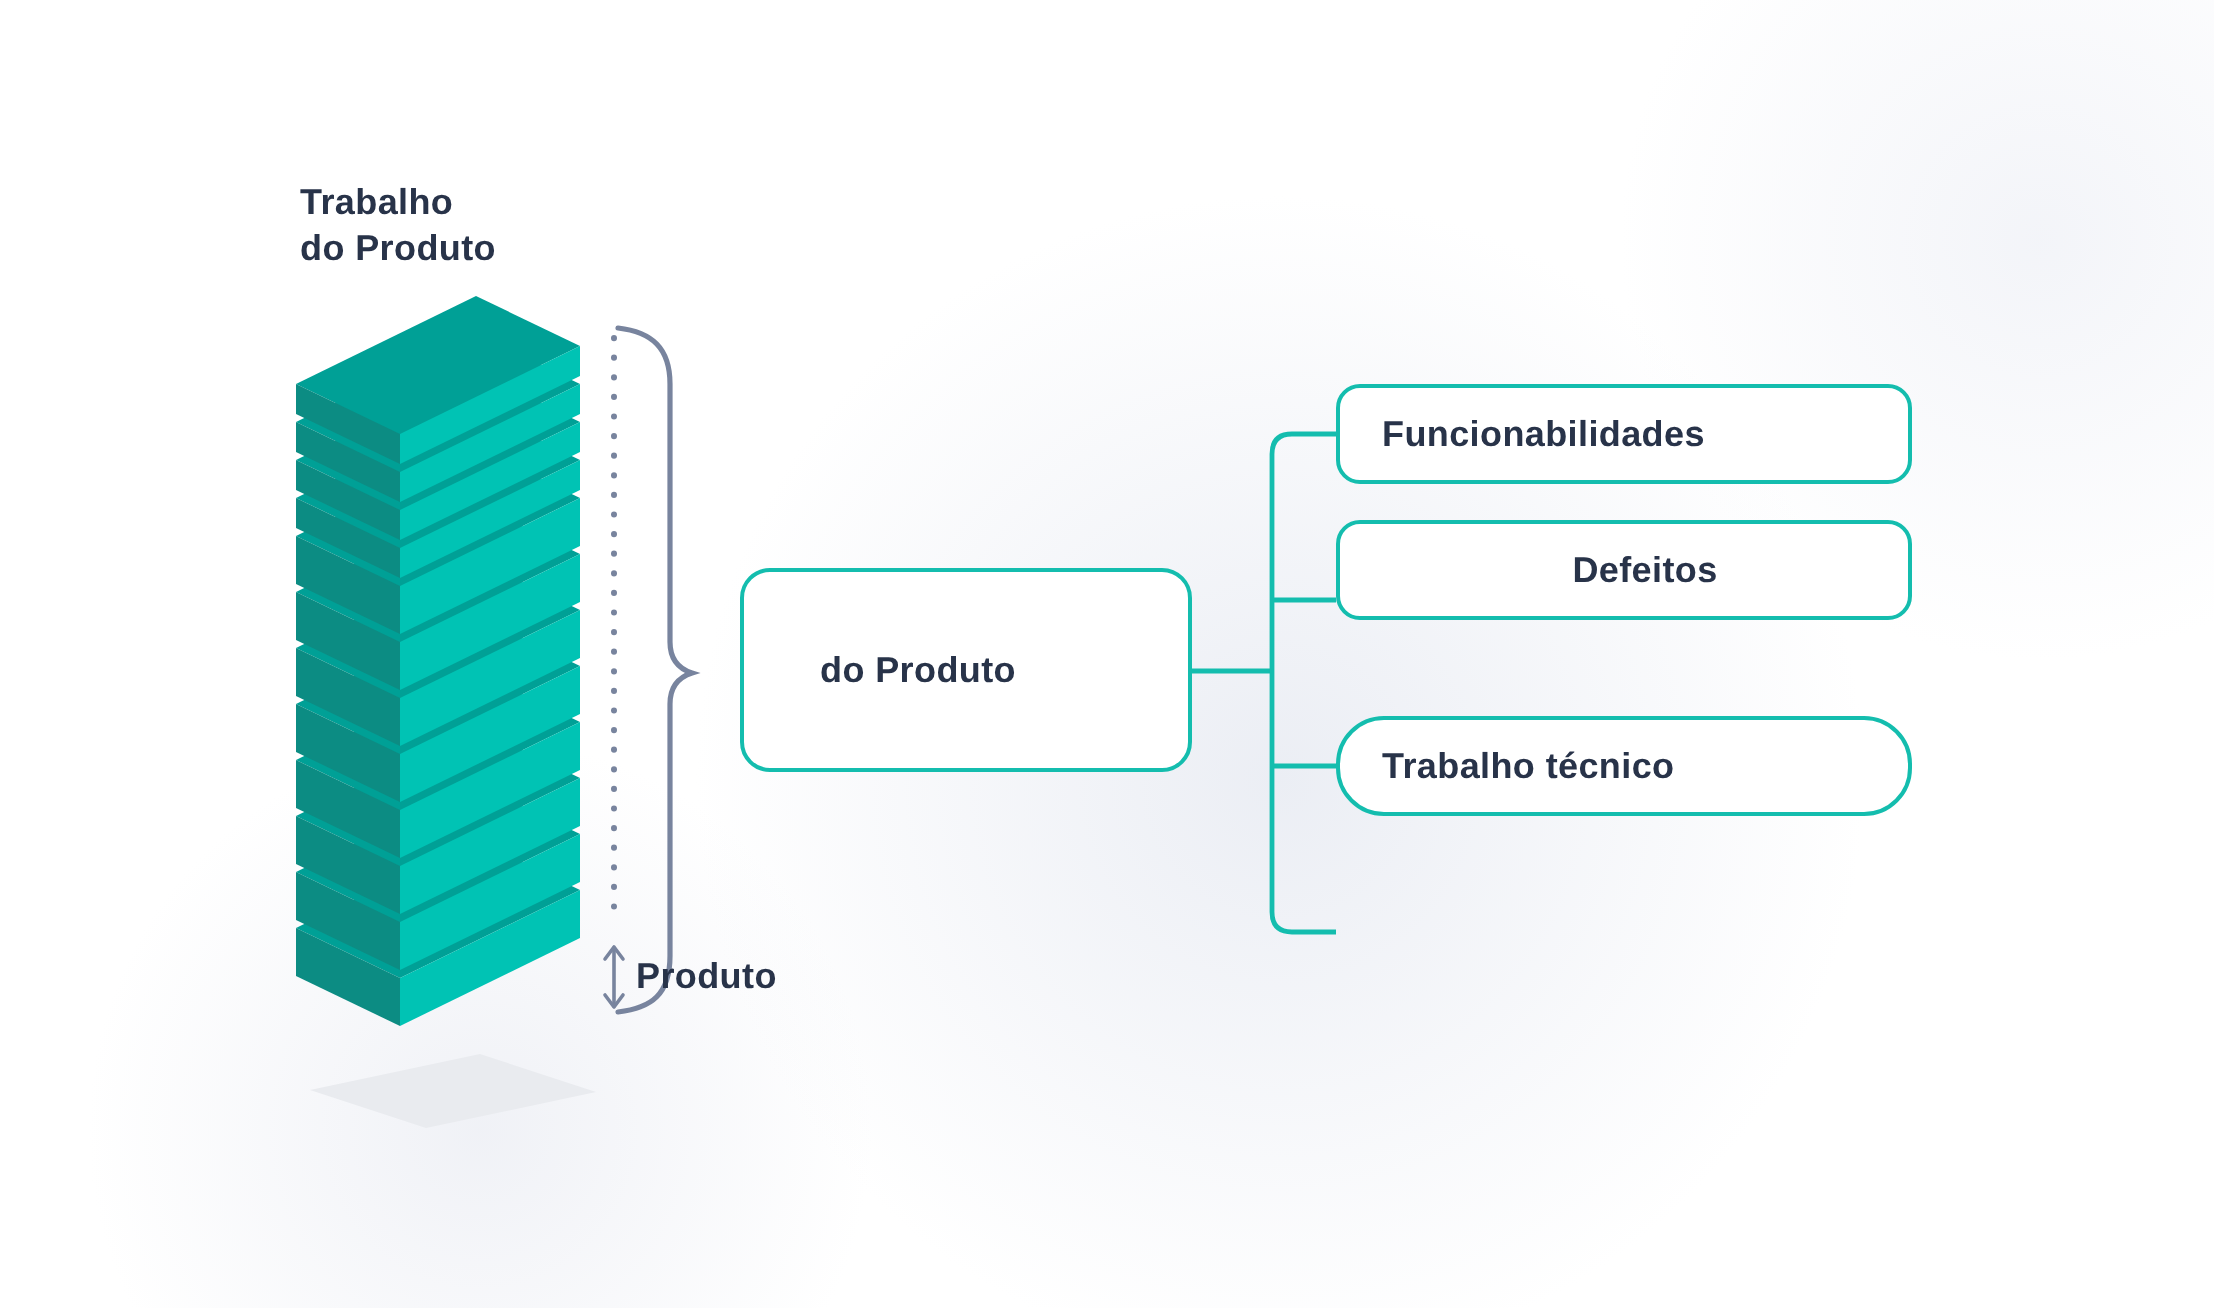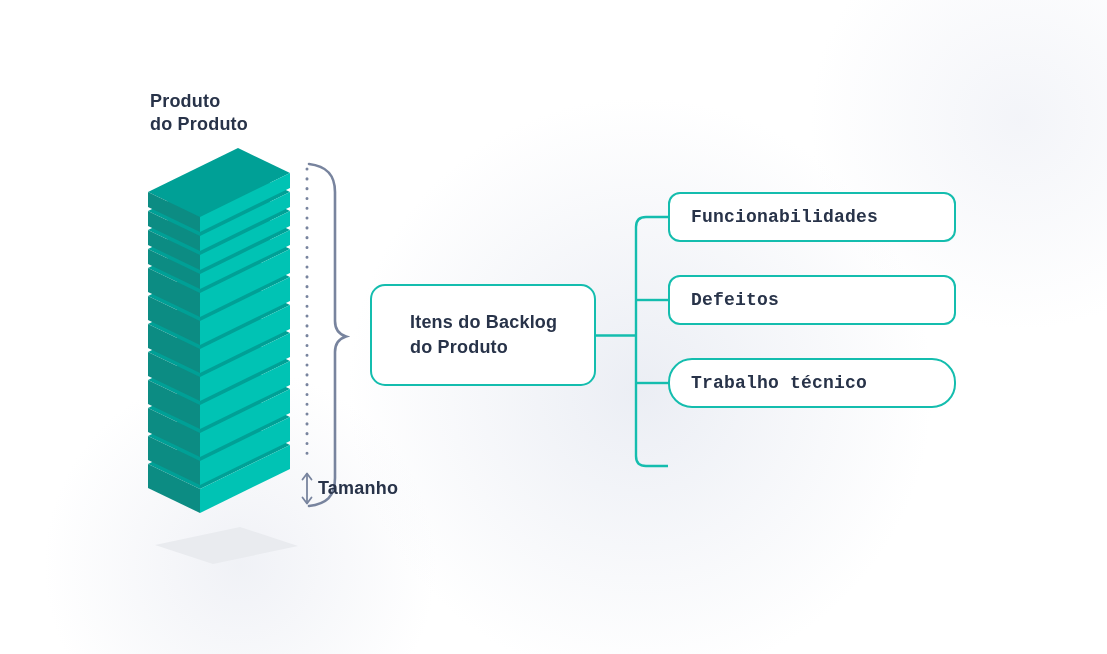--- a/index.html
+++ b/index.html
@@ -64,24 +64,23 @@
     font-size: 18px;
     line-height: 25px;
   }
   .branch-node {
     left: 668px;
     width: 288px;
     height: 50px;
     border-radius: 12px;
     padding-left: 21px;
     font-size: 18px;
-    font-family: Liberation Mono, monospace;
   }
   .branch-0 { top: 192px; }
-  .branch-1 { top: 275px; }
+  .branch-1 { top: 260px; text-align: center; }
   .branch-2 { top: 358px; border-radius: 24px; }
   .branch-3 { top: 441px; }
 </style>
 </head>
 <body>
 
 <div class="stage">
 
   <svg class="artwork" width="1107" height="654" viewBox="0 0 1107 654">
 
@@ -138,28 +137,27 @@
 
     <g stroke="#14BDAE" stroke-width="2.4" fill="none">
       <path d="M 596 335.5 L 636 335.5"></path>
       <path d="M 668 217 L 646 217 Q 636 217 636 227 L 636 456 Q 636 466 646 466 L 668 466"></path>
       <path d="M 636 300 L 668 300"></path>
       <path d="M 636 383 L 668 383"></path>
     </g>
   </svg>
 
   <div class="stack-title">
-    <div>Produto</div>
+    <div>Trabalho</div>
     <div>do Produto</div>
   </div>
 
-  <div class="size-label">Tamanho</div>
+  <div class="size-label">Produto</div>
 
   <div class="node center-node">
-    <div>Itens do Backlog</div>
     <div>do Produto</div>
   </div>
 
   <div class="node branch-node branch-0">
     <div>Funcionabilidades</div>
   </div>
   <div class="node branch-node branch-1">
     <div>Defeitos</div>
   </div>
   <div class="node branch-node branch-2">

